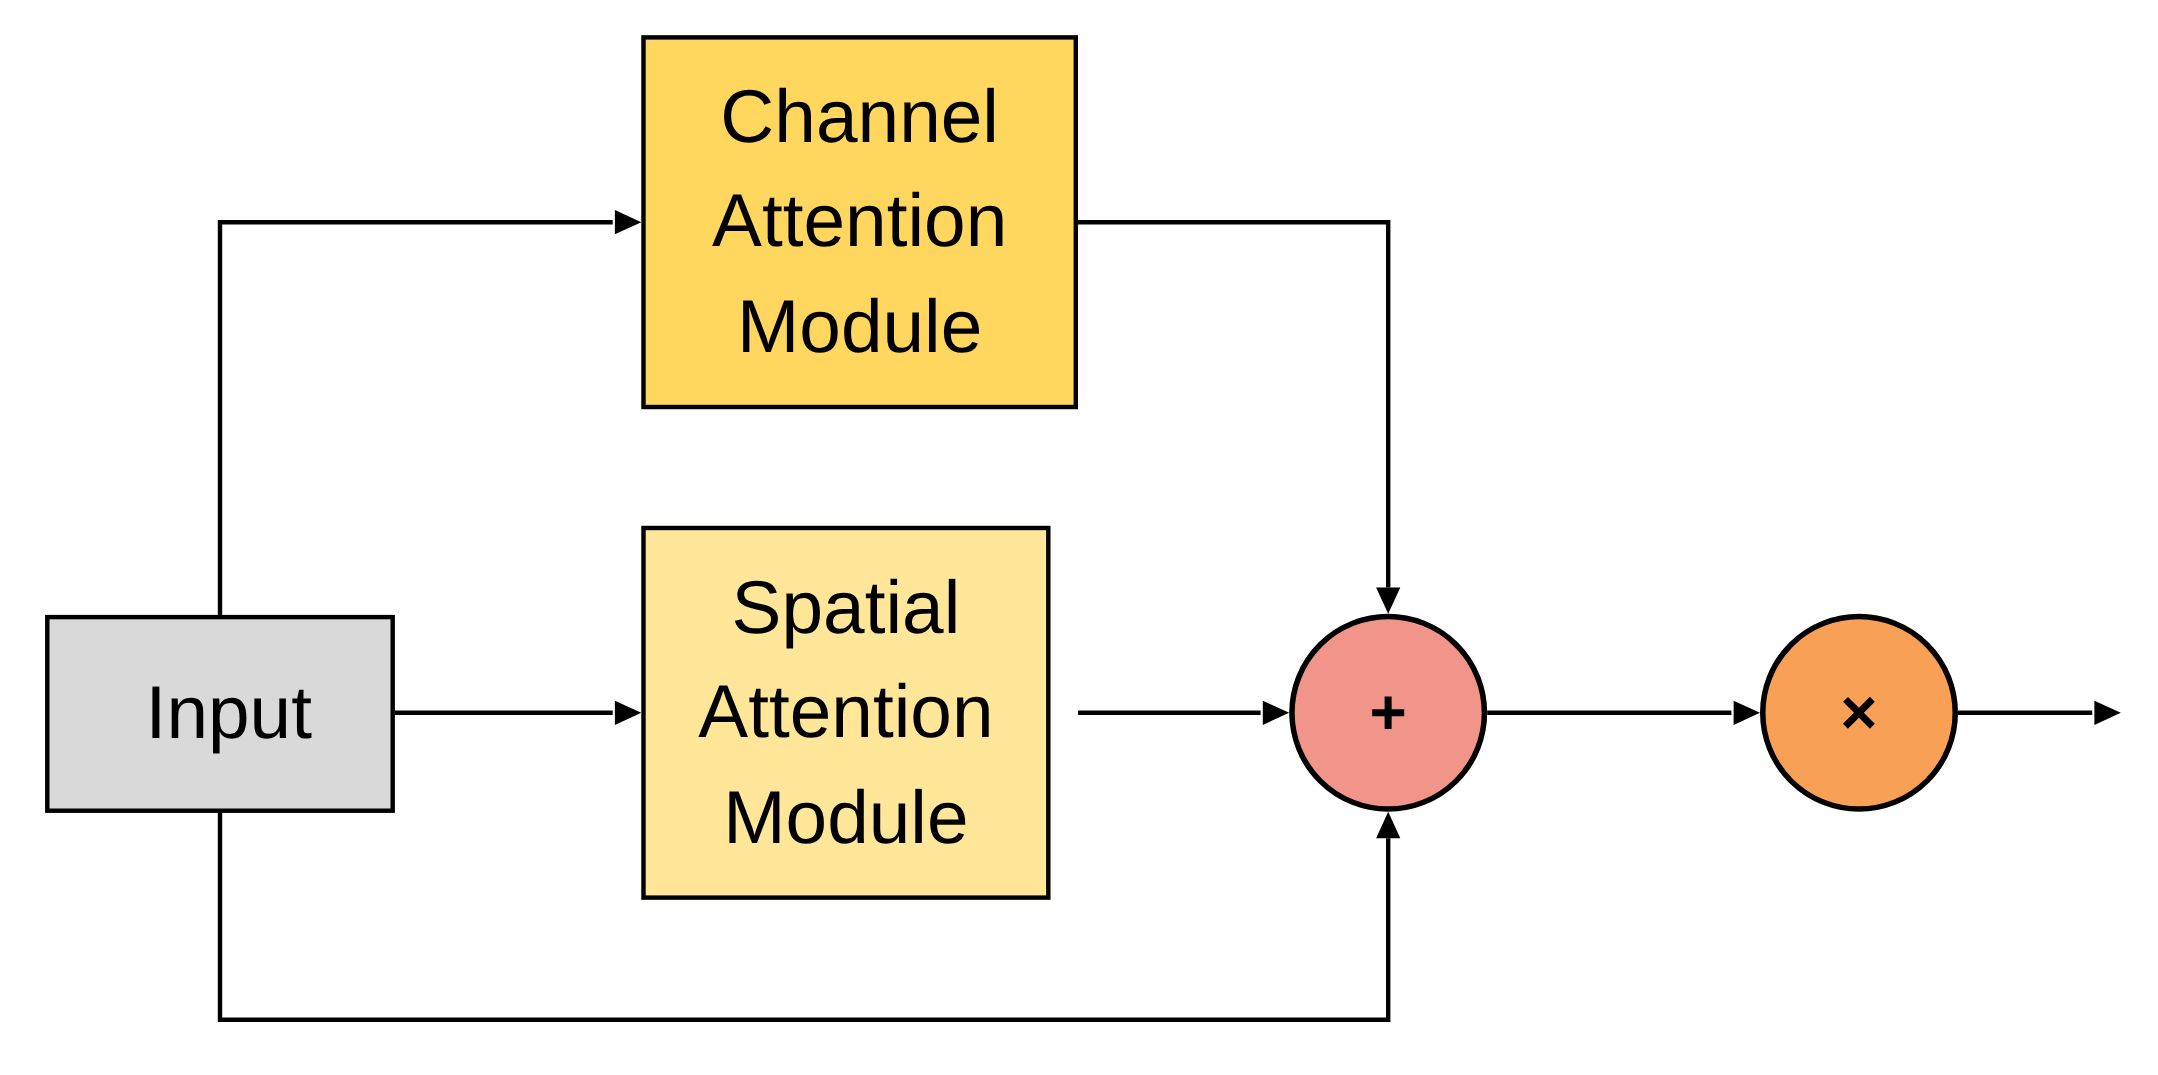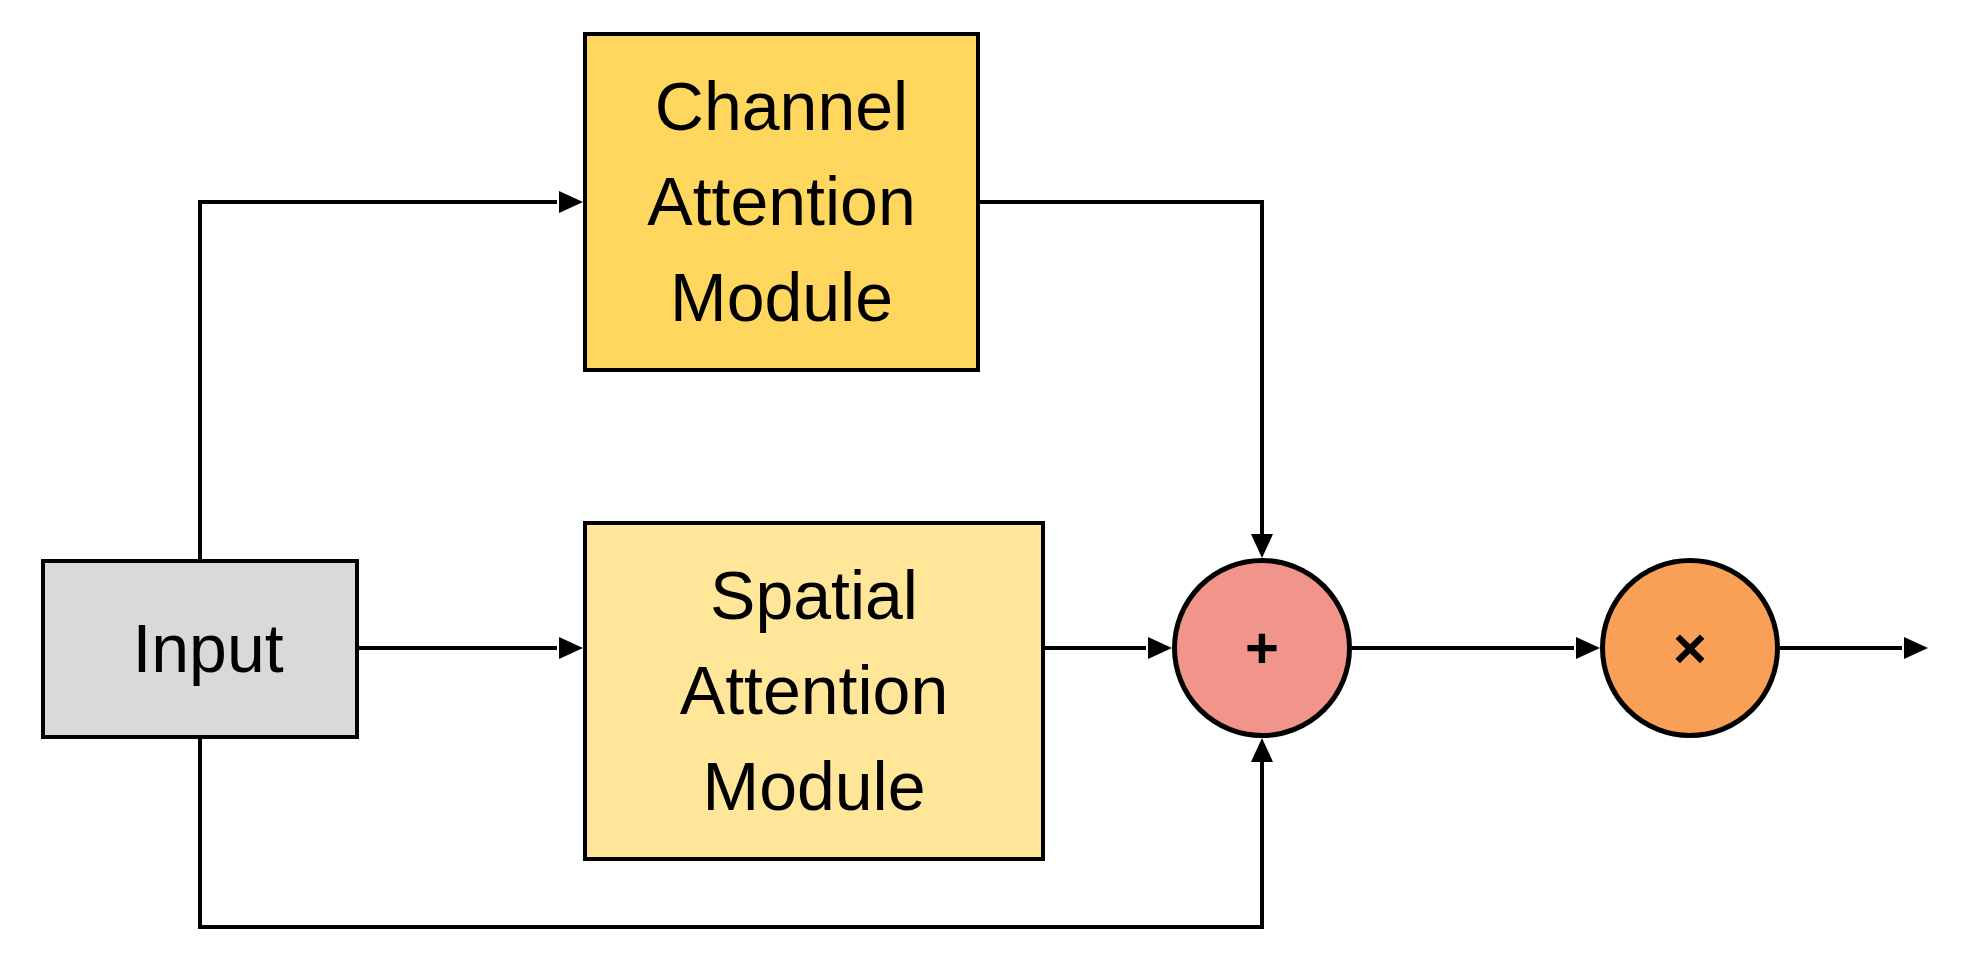--- a/index.html
+++ b/index.html
@@ -53,24 +53,23 @@
   .node-channel {
     left: 583px;
     top: 32px;
     width: 397px;
     height: 340px;
     padding: 0 10px;
   }
   .node-spatial {
     left: 583px;
     top: 478px;
-    width: 462px;
+    width: 372px;
     height: 340px;
     padding: 0 10px;
-    margin-top: 43px;
   }
   .circle {
     position: absolute;
     box-sizing: border-box;
     border: 5px solid #000000;
     border-radius: 50%;
     width: 180px;
     height: 180px;
     display: flex;
     align-items: center;

